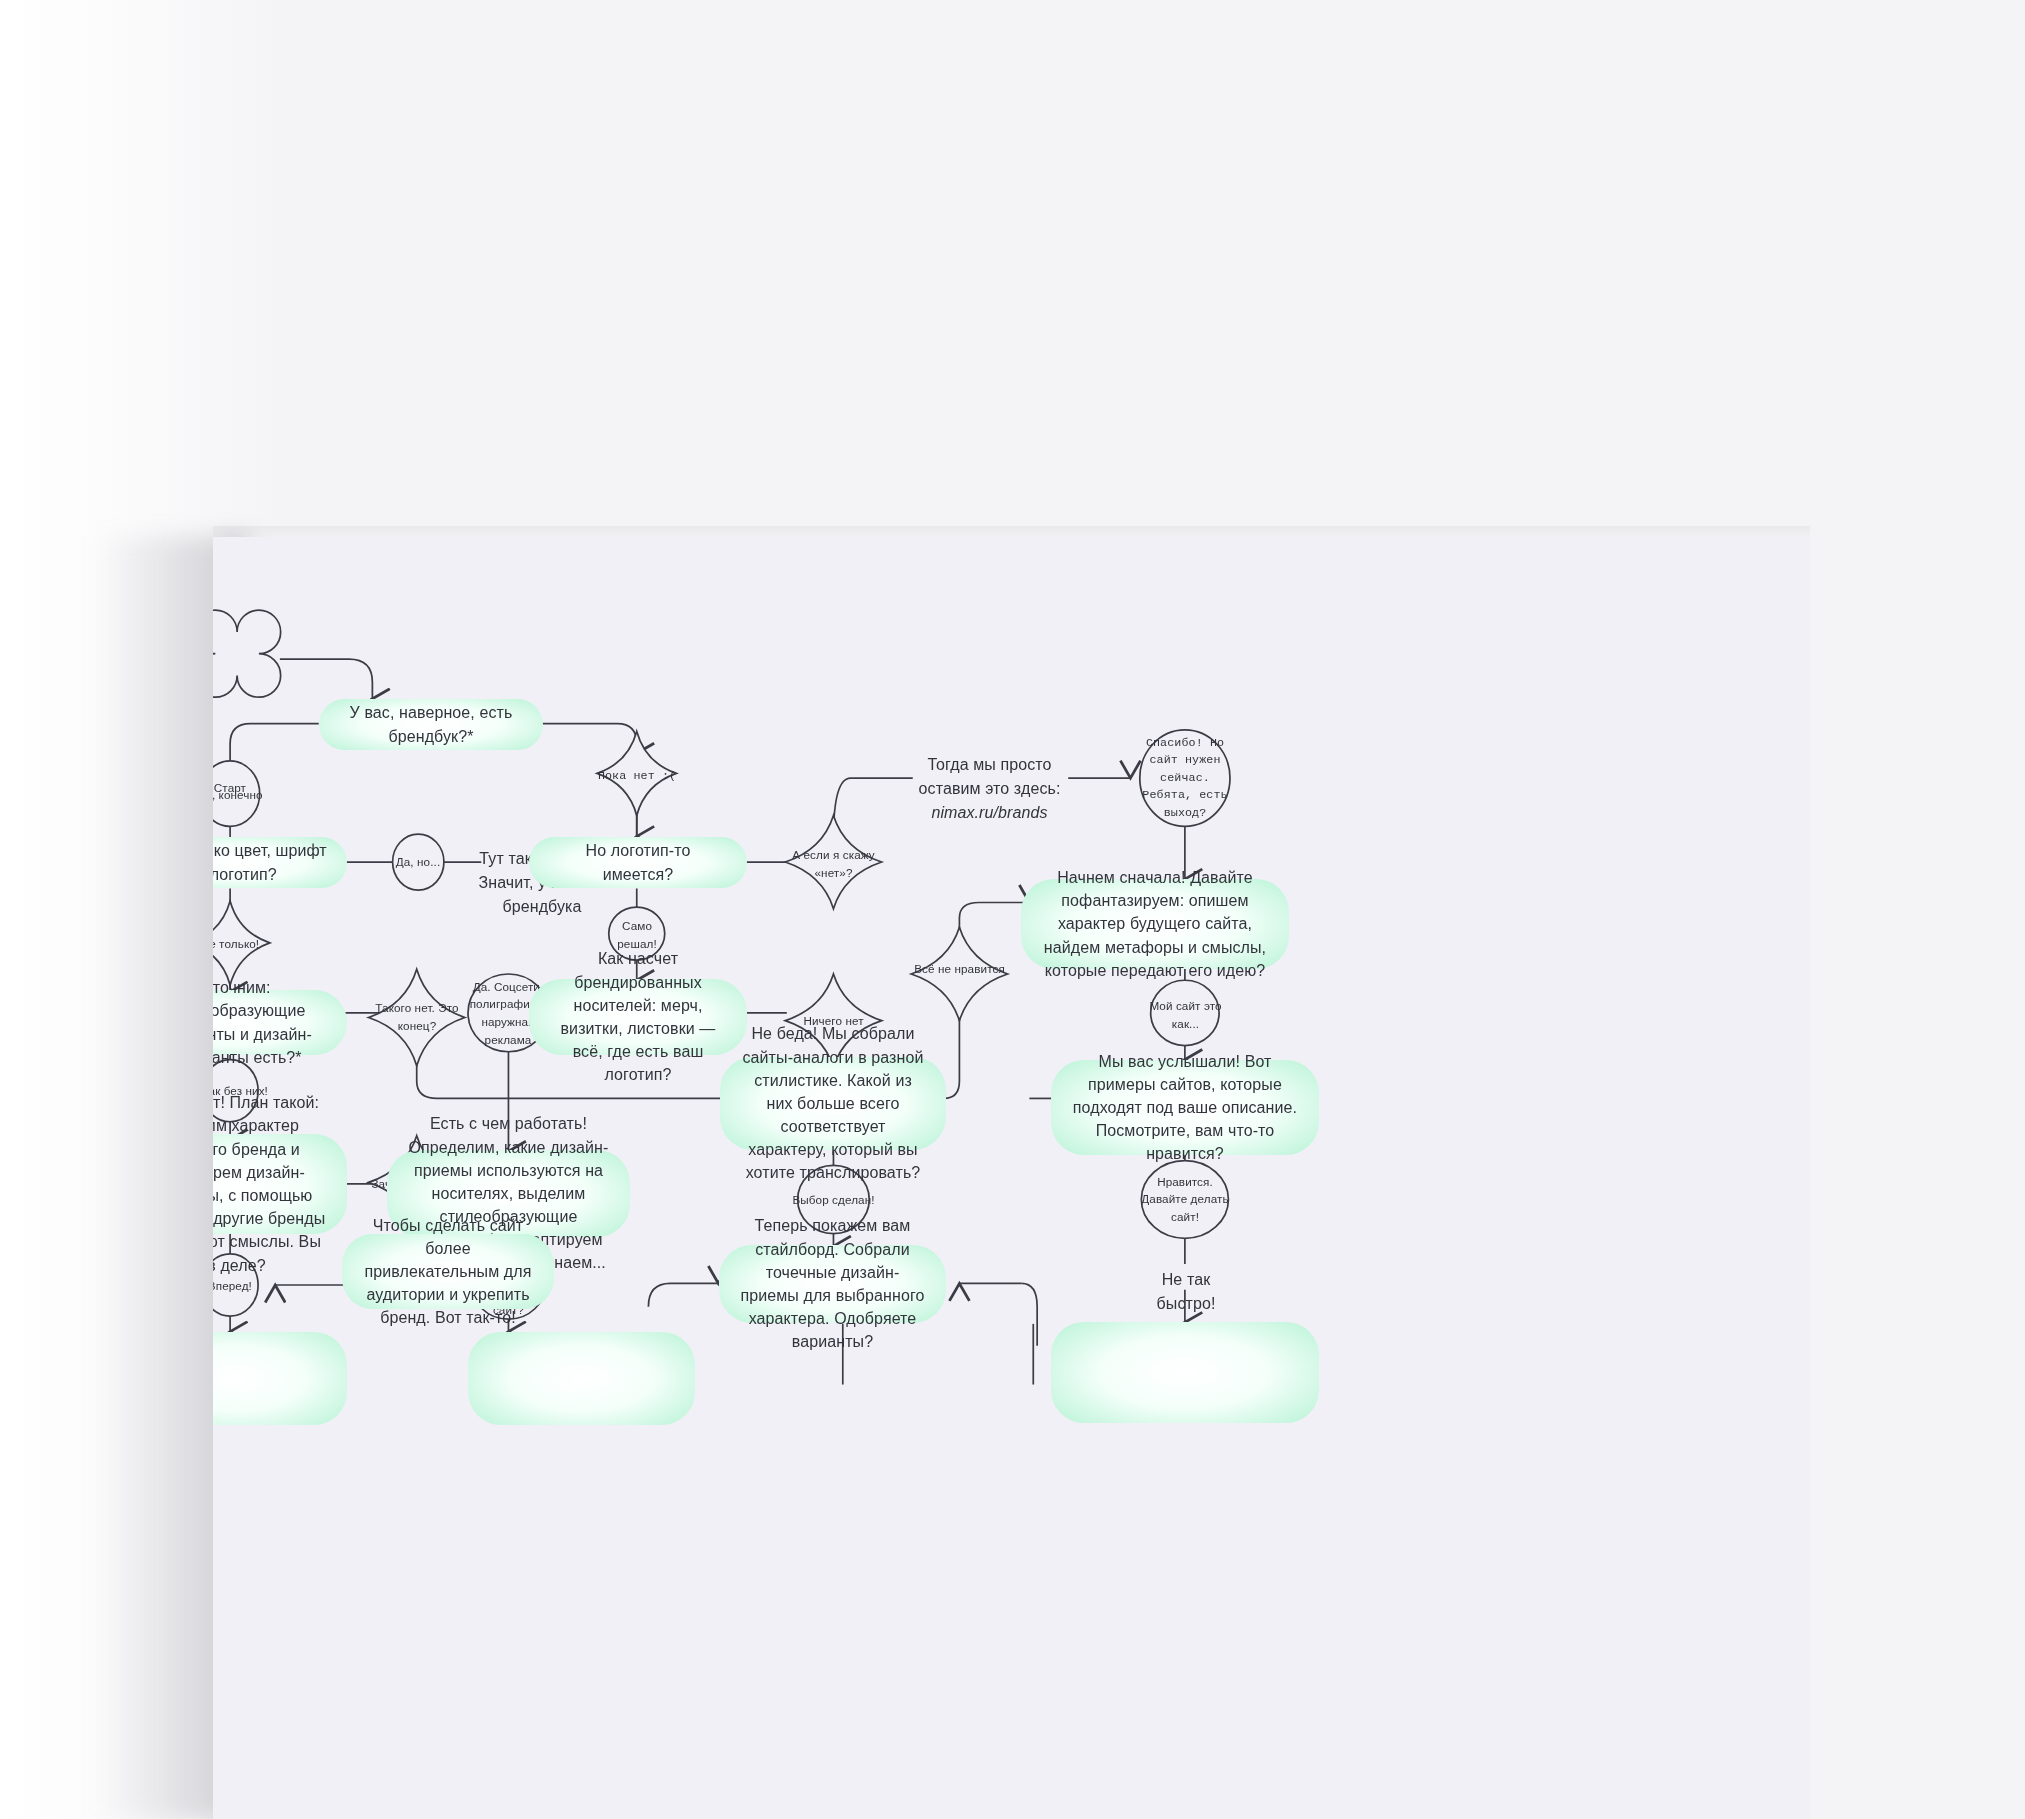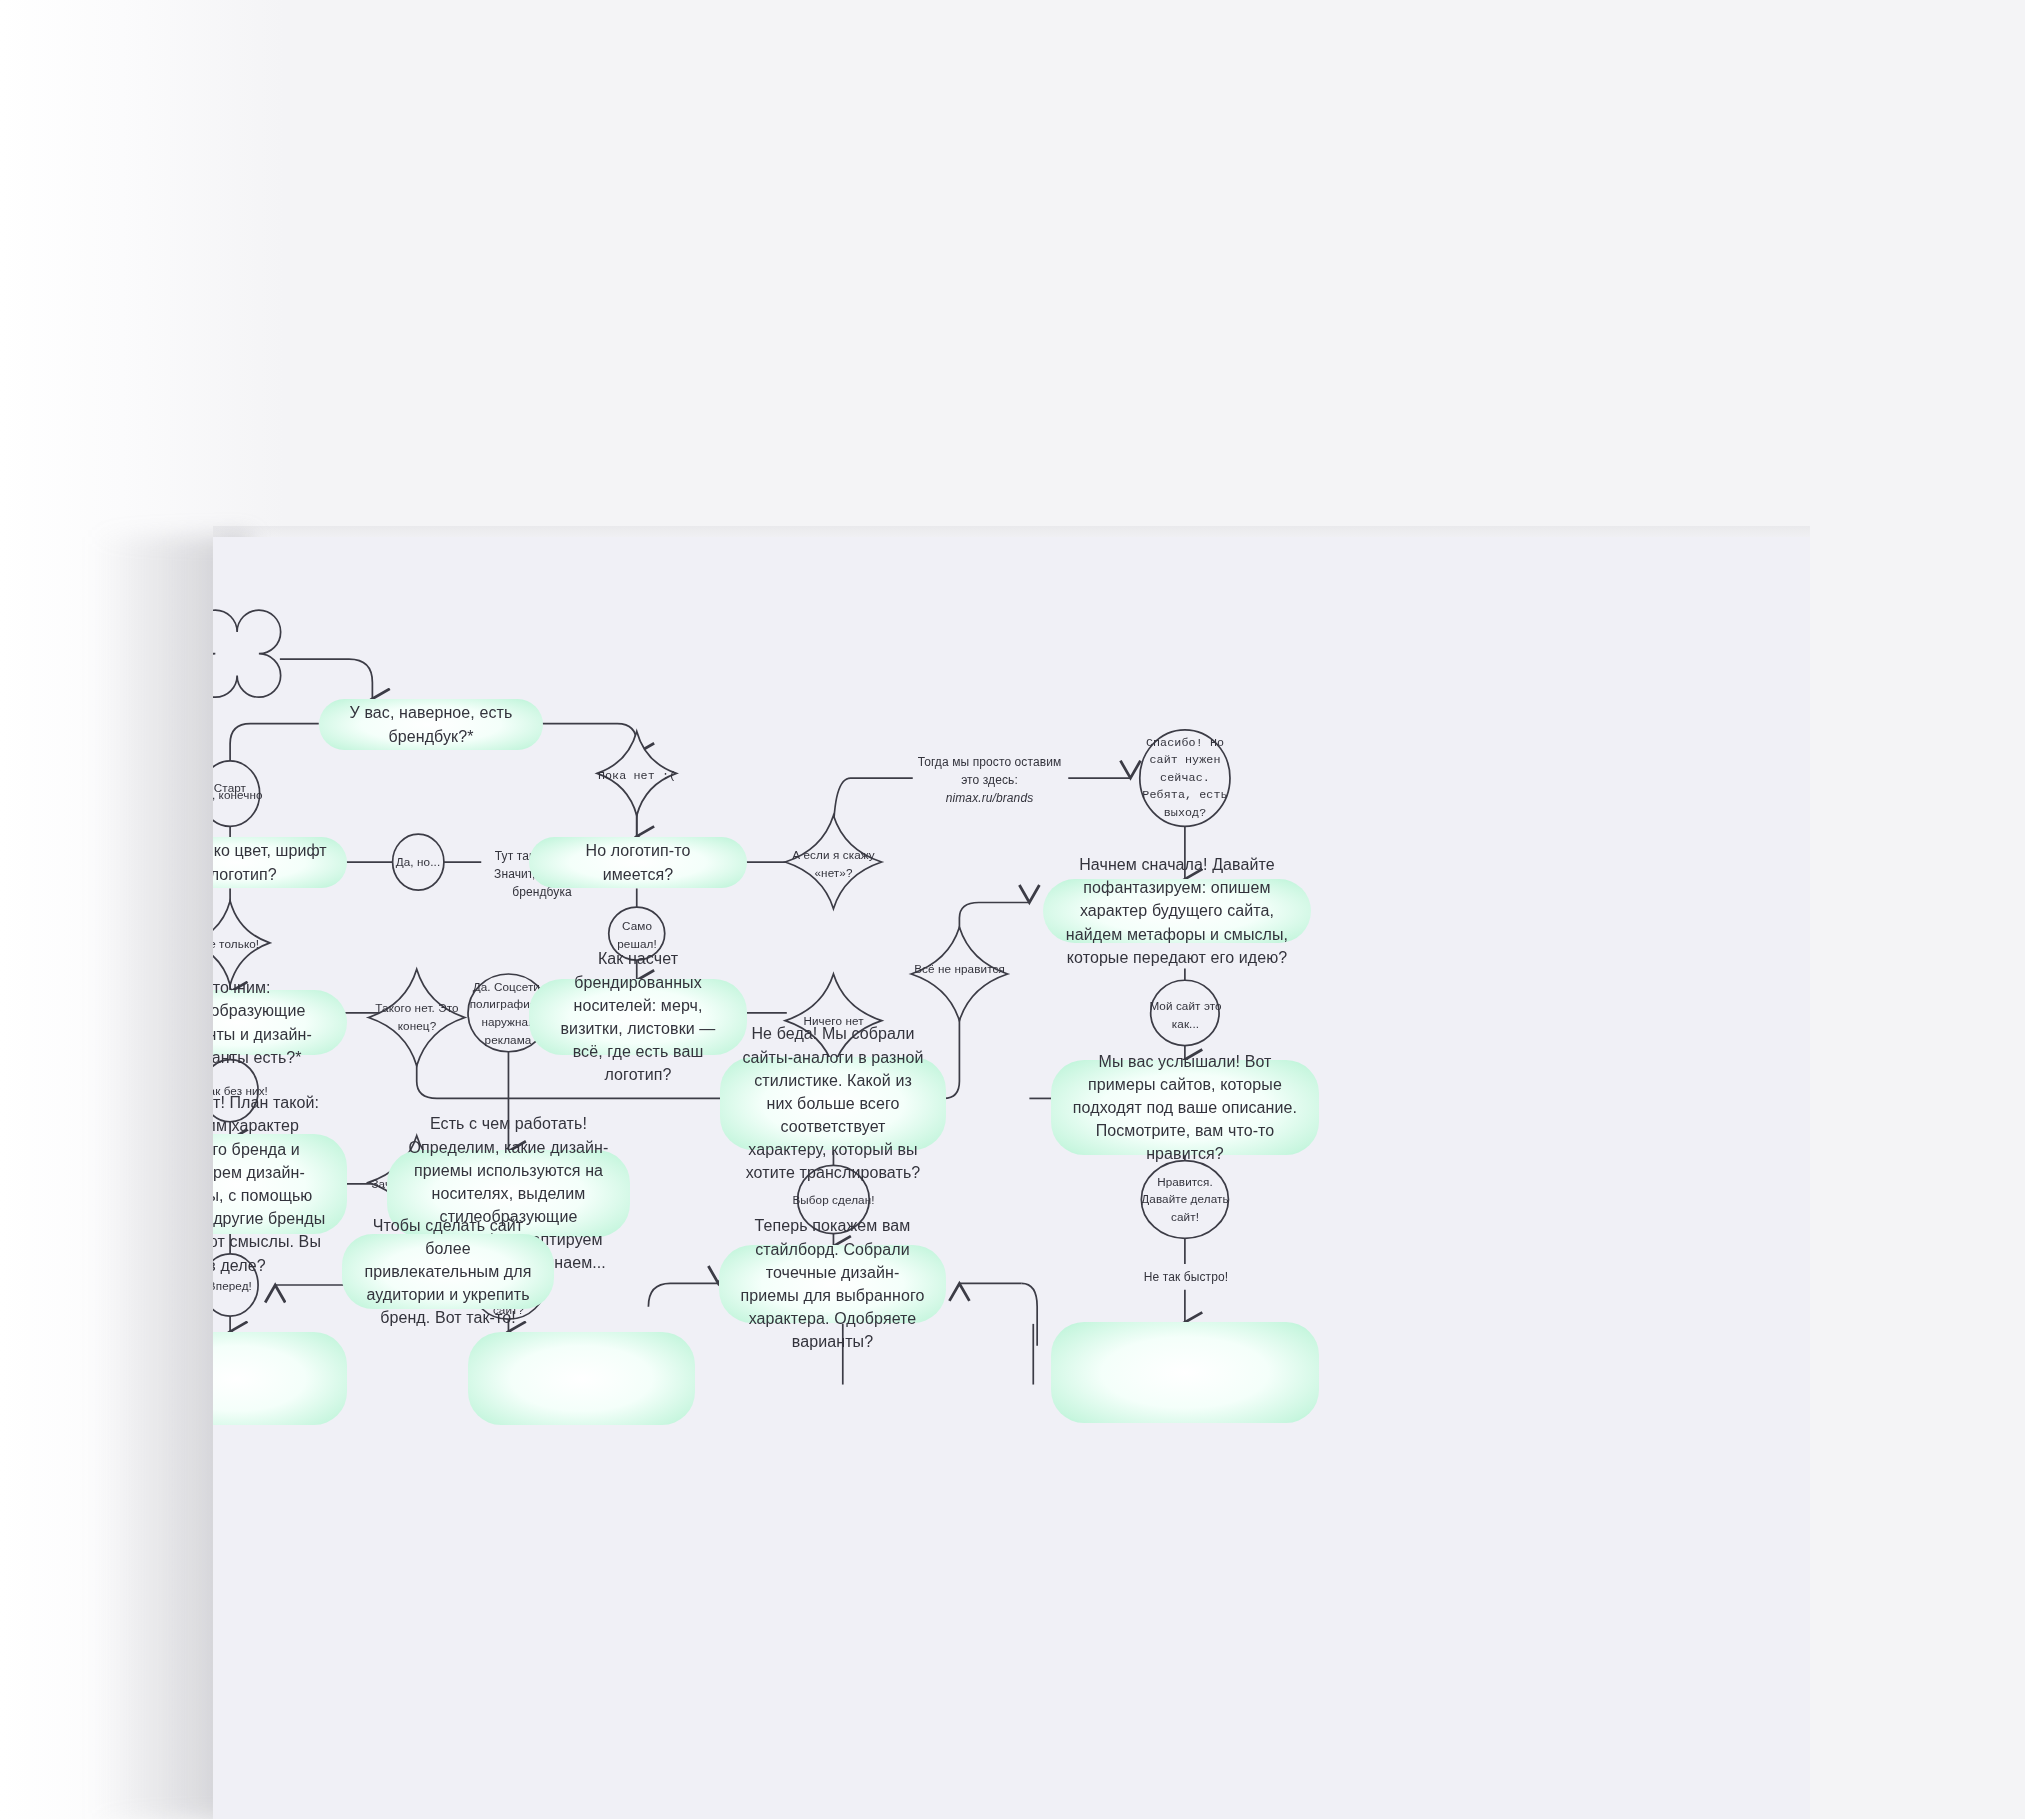--- a/index.html
+++ b/index.html
@@ -49,21 +49,21 @@
     font-size:16px;line-height:1.45;
     letter-spacing:0.1px;
     padding:7.8px 20px;
     box-sizing:border-box;
   }
   .gnode.sm{border-radius:31px;}
 
   
   .tlabel{
     position:absolute;text-align:center;color:#33333c;
-    font-size:12px;line-height:1.5;letter-spacing:0.1px;
+    font-size:16px;line-height:1.5;letter-spacing:0.1px;
   }
   .tlabel i{font-style:italic;}
 
   
   .shapetext{
     position:absolute;display:flex;align-items:center;justify-content:center;
     text-align:center;color:#33333c;font-size:11.7px;line-height:1.5;
     pointer-events:none;letter-spacing:0.1px;
   }
 
@@ -296,21 +296,21 @@
   </div>
 
   <div class="tlabel" style="left:925px;top:731px;width:96px;">Не так быстро!</div>
 
   <div class="gnode" style="left:106px;top:162px;width:224px;height:51px;">У вас, наверное, есть брендбук?*</div>
 
   <div class="gnode" style="left:-87px;top:300px;width:221px;height:51px;">Там только цвет, шрифт и логотип?</div>
 
   <div class="gnode" style="left:316px;top:300px;width:218px;height:51px;">Но логотип-то имеется?</div>
 
-  <div class="gnode" style="left:830px;top:342px;width:268px;height:64px;">Начнем сначала! Давайте пофантазируем: опишем характер будущего сайта, найдем метафоры и смыслы, которые передают его идею?</div>
+  <div class="gnode" style="left:808px;top:342px;width:268px;height:90px;">Начнем сначала! Давайте пофантазируем: опишем характер будущего сайта, найдем метафоры и смыслы, которые передают его идею?</div>
 
   <div class="gnode" style="left:-87px;top:453px;width:221px;height:65px;">Уточним: стилеобразующие элементы и дизайн-константы есть?*</div>
 
   <div class="gnode" style="left:316px;top:442px;width:218px;height:76px;">Как насчет брендированных носителей: мерч, визитки, листовки — всё, где есть ваш логотип?</div>
 
   <div class="gnode" style="left:507px;top:520px;width:226px;height:93px;">Не беда! Мы собрали сайты-аналоги в разной стилистике. Какой из них больше всего соответствует характеру, который вы хотите транслировать?</div>
 
   <div class="gnode" style="left:838px;top:523px;width:268px;height:95px;">Мы вас услышали! Вот примеры сайтов, которые подходят под ваше описание. Посмотрите, вам что-то нравится?</div>
 
   <div class="gnode" style="left:-87px;top:597px;width:221px;height:100px;">Перфект! План такой: изучим характер вашего бренда и подберем дизайн-приемы, с помощью которых другие бренды передают смыслы. Вы в деле?</div>

